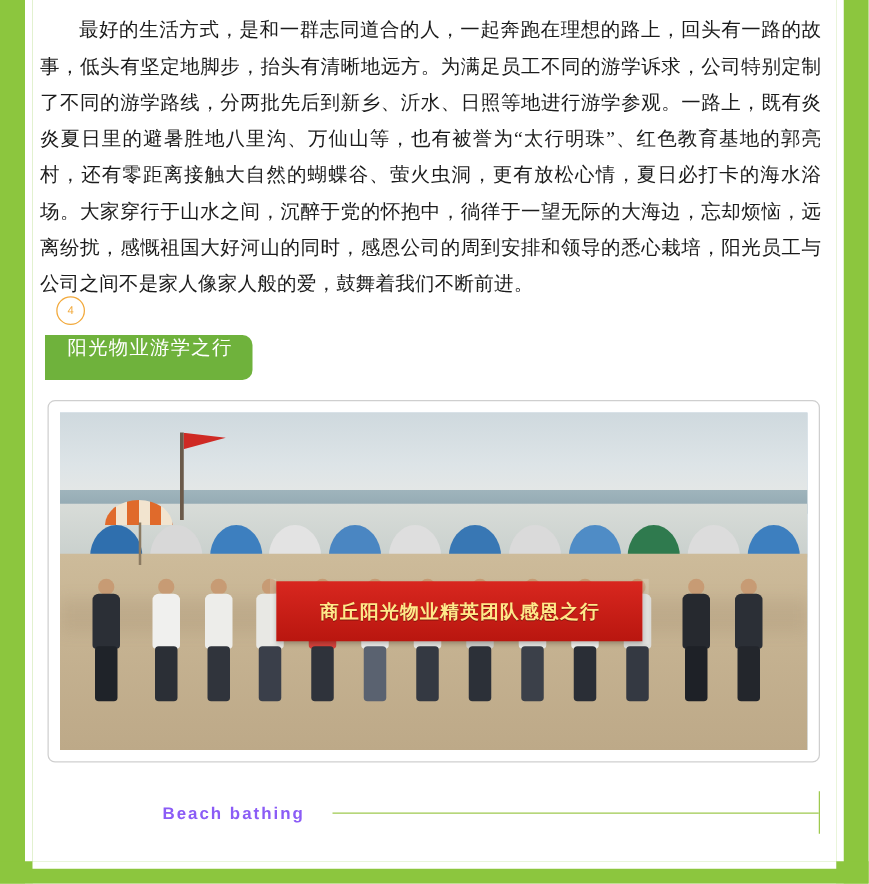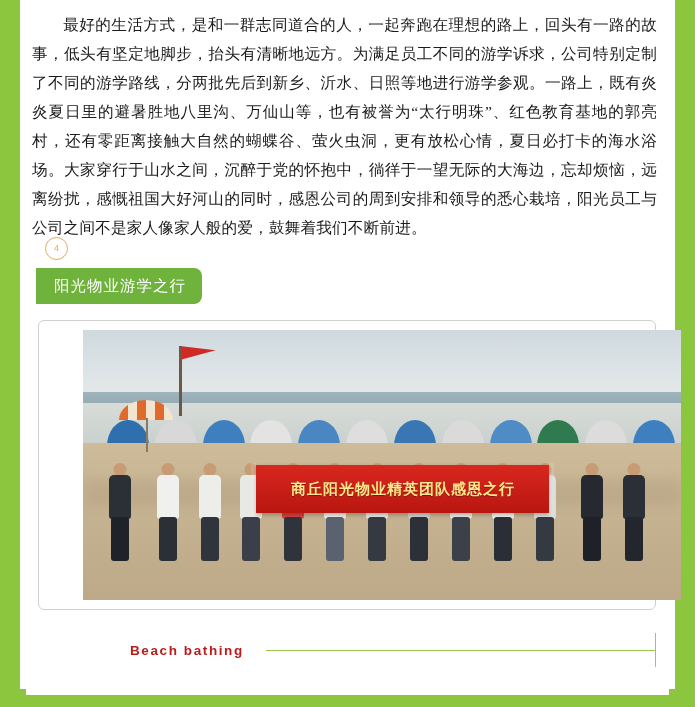--- a/index.html
+++ b/index.html
@@ -93,21 +93,20 @@
   
   .banner {
     position: absolute;
     left: 10px;
     top: 268px;
     height: 36px;
     min-width: 150px;
     background: #6fb23c;
     border-radius: 0 8px 8px 0;
     display: flex;
-    align-items: center;
     padding: 0 16px 0 18px;
     box-sizing: border-box;
   }
   .banner-text {
     color: #ffffff;
     font-size: 15.5px;
     font-family: "Liberation Sans", sans-serif;
     letter-spacing: 1px;
     white-space: nowrap;
   }
@@ -123,21 +122,20 @@
     background: #ffffff;
     box-sizing: border-box;
     padding: 9px;
   }
   .photo {
     position: relative;
     width: 100%;
     height: 100%;
     overflow: hidden;
     background: #b9cbd8;
-    margin-left: 35px;
   }
   
   .sky {
     position: absolute; left: 0; top: 0; width: 100%; height: 26%;
     background: linear-gradient(#cfd9de 0%, #dde4e7 60%, #e6e8e6 100%);
   }
   .sea {
     position: absolute; left: 0; top: 23%; width: 100%; height: 7%;
     background: linear-gradient(#9fb4bc, #8fa6b0);
   }
@@ -240,21 +238,21 @@
   .caption-row {
     position: absolute;
     left: 12px;
     top: 630px;
     width: 618px;
     height: 40px;
     display: flex;
     align-items: center;
   }
   .caption-text {
-    color: #b91c1c;
+    color: #8b5cf6;
     font-size: 13.5px;
     font-weight: bold;
     letter-spacing: 1.6px;
     font-family: "Liberation Sans", sans-serif;
     padding-left: 92px;
     white-space: nowrap;
   }
   .caption-line {
     flex: 1;
     height: 1px;

